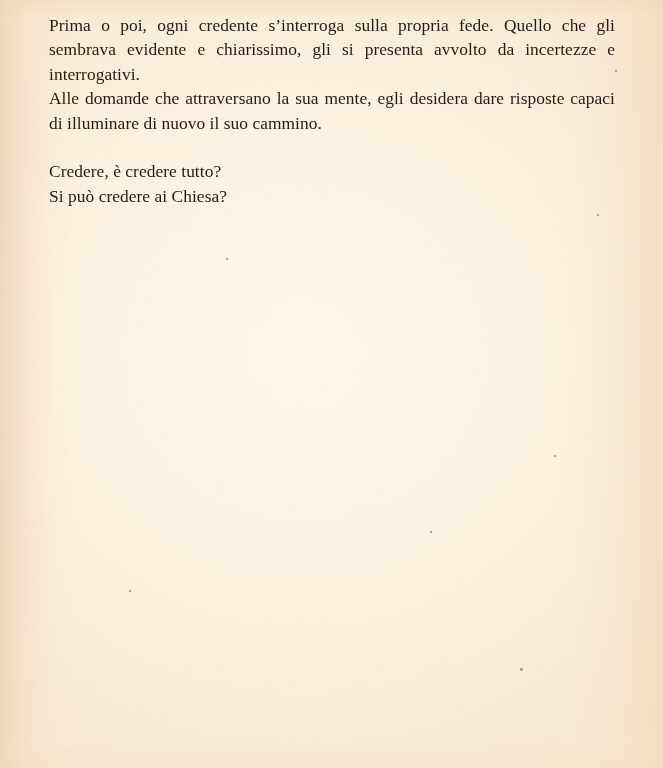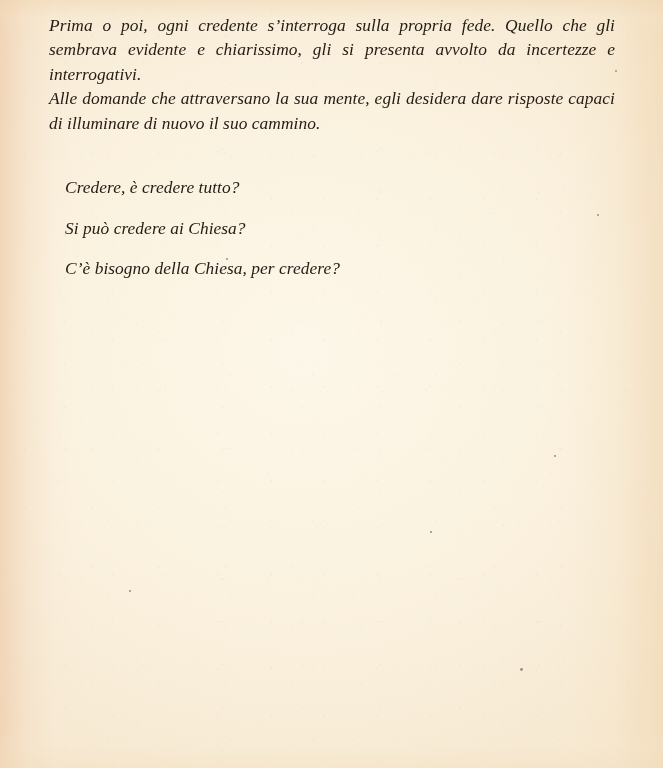--- a/index.html
+++ b/index.html
@@ -98,34 +98,33 @@
   
   #textblock {
     position: absolute;
     left: 49px;
     top: 13px;
     width: 566px;
     color: #241c14;
     font-size: 17.4px;
     line-height: 24.4px;
     letter-spacing: 0.05px;
-    font-style: italic;
     -webkit-font-smoothing: antialiased;
   }
   .para {
     margin: 0;
     text-align: justify;
     text-justify: inter-word;
     text-indent: 0;
   }
   .gap {
     height: 24.4px;
   }
   .q-line {
-    margin: 16px;
+    margin: 0;
     text-align: left;
     white-space: nowrap;
   }
 </style>
 </head>
 <body>
 
 <div id="page">
 
   <div class="paper-base"></div>
@@ -150,19 +149,18 @@
 
     <p class="para">Prima o poi, ogni credente s’interroga sulla propria fede. Quello che gli sembrava evidente e chiarissimo, gli si presenta avvolto da incertezze e interrogativi.</p>
 
     <p class="para">Alle domande che attraversano la sua mente, egli desidera dare risposte capaci di illuminare di nuovo il suo cammino.</p>
 
 
     <div class="gap"></div>
 
     <p class="q-line">Credere, è credere tutto?</p>
     <p class="q-line">Si può credere ai Chiesa?</p>
-    <p class="q-line">C’è bisogno della Chiesa, per credere?</p>
 
     <div class="gap"></div>
 
 
   </div>
 </div>
 
 </body></html>

